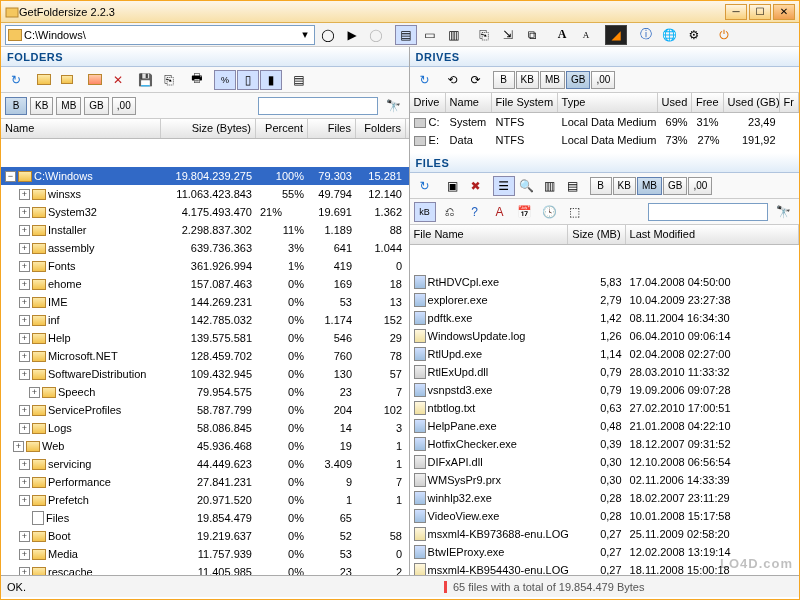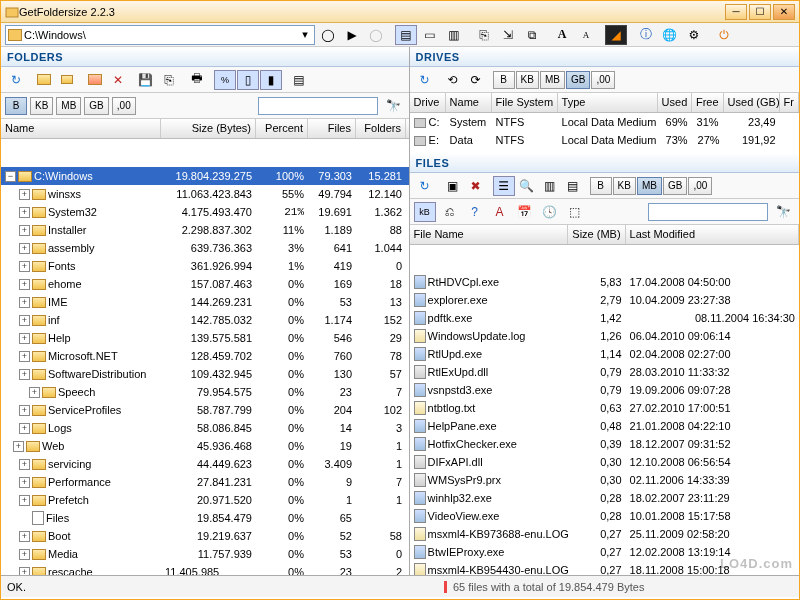--- a/index.html
+++ b/index.html
@@ -181,21 +181,21 @@
             <div class="cell" style="width: 48px; text-align: right;">49.794</div>
             <div class="cell" style="width: 50px; text-align: right;">12.140</div>
           </div>
           <div class="row">
             <div class="cell tree-cell" style="width: 160px; padding-left: 18px;">
               <div class="expander closed"></div>
               <div class="folder-ic"></div>
               <span>System32</span>
             </div>
             <div class="cell" style="width: 95px; text-align: right;">4.175.493.470</div>
-            <div class="cell" style="width: 52px; text-align: right; font-family: Liberation Mono, monospace;">21%</div>
+            <div class="cell" style="width: 52px; ">21%</div>
             <div class="cell" style="width: 48px; text-align: right;">19.691</div>
             <div class="cell" style="width: 50px; text-align: right;">1.362</div>
           </div>
           <div class="row">
             <div class="cell tree-cell" style="width: 160px; padding-left: 18px;">
               <div class="expander closed"></div>
               <div class="folder-ic"></div>
               <span>Installer</span>
             </div>
             <div class="cell" style="width: 95px; text-align: right;">2.298.837.302</div>
@@ -400,21 +400,21 @@
             <div class="cell" style="width: 52px; text-align: right;">0%</div>
             <div class="cell" style="width: 48px; text-align: right;">53</div>
             <div class="cell" style="width: 50px; text-align: right;">0</div>
           </div>
           <div class="row">
             <div class="cell tree-cell" style="width: 160px; padding-left: 18px;">
               <div class="expander closed"></div>
               <div class="folder-ic"></div>
               <span>rescache</span>
             </div>
-            <div class="cell" style="width: 95px; ">11.405.985</div>
+            <div class="cell" style="width: 95px; text-align: right;">11.405.985</div>
             <div class="cell" style="width: 52px; text-align: right;">0%</div>
             <div class="cell" style="width: 48px; text-align: right;">23</div>
             <div class="cell" style="width: 50px; text-align: right;">2</div>
           </div>
           <div class="row">
             <div class="cell tree-cell" style="width: 160px; padding-left: 18px;">
               <div class="expander closed"></div>
               <div class="folder-ic"></div>
               <span>Java</span>
             </div>
@@ -533,21 +533,21 @@
             </div>
             <div class="cell" style="width: 58px; text-align: right;">2,79</div>
             <div class="cell" style="flex: 1 1 0%;">10.04.2009 23:27:38</div>
           </div>
           <div class="row">
             <div class="cell tree-cell" style="width: 158px;">
               <div class="file-ic tiny-exe"></div>
               <span>pdftk.exe</span>
             </div>
             <div class="cell" style="width: 58px; text-align: right;">1,42</div>
-            <div class="cell" style="flex: 1 1 0%; text-align: right;">08.11.2004 16:34:30</div>
+            <div class="cell" style="flex: 1 1 0%;">08.11.2004 16:34:30</div>
           </div>
           <div class="row">
             <div class="cell tree-cell" style="width: 158px;">
               <div class="file-ic tiny-log"></div>
               <span>WindowsUpdate.log</span>
             </div>
             <div class="cell" style="width: 58px; text-align: right;">1,26</div>
             <div class="cell" style="flex: 1 1 0%;">06.04.2010 09:06:14</div>
           </div>
           <div class="row">

